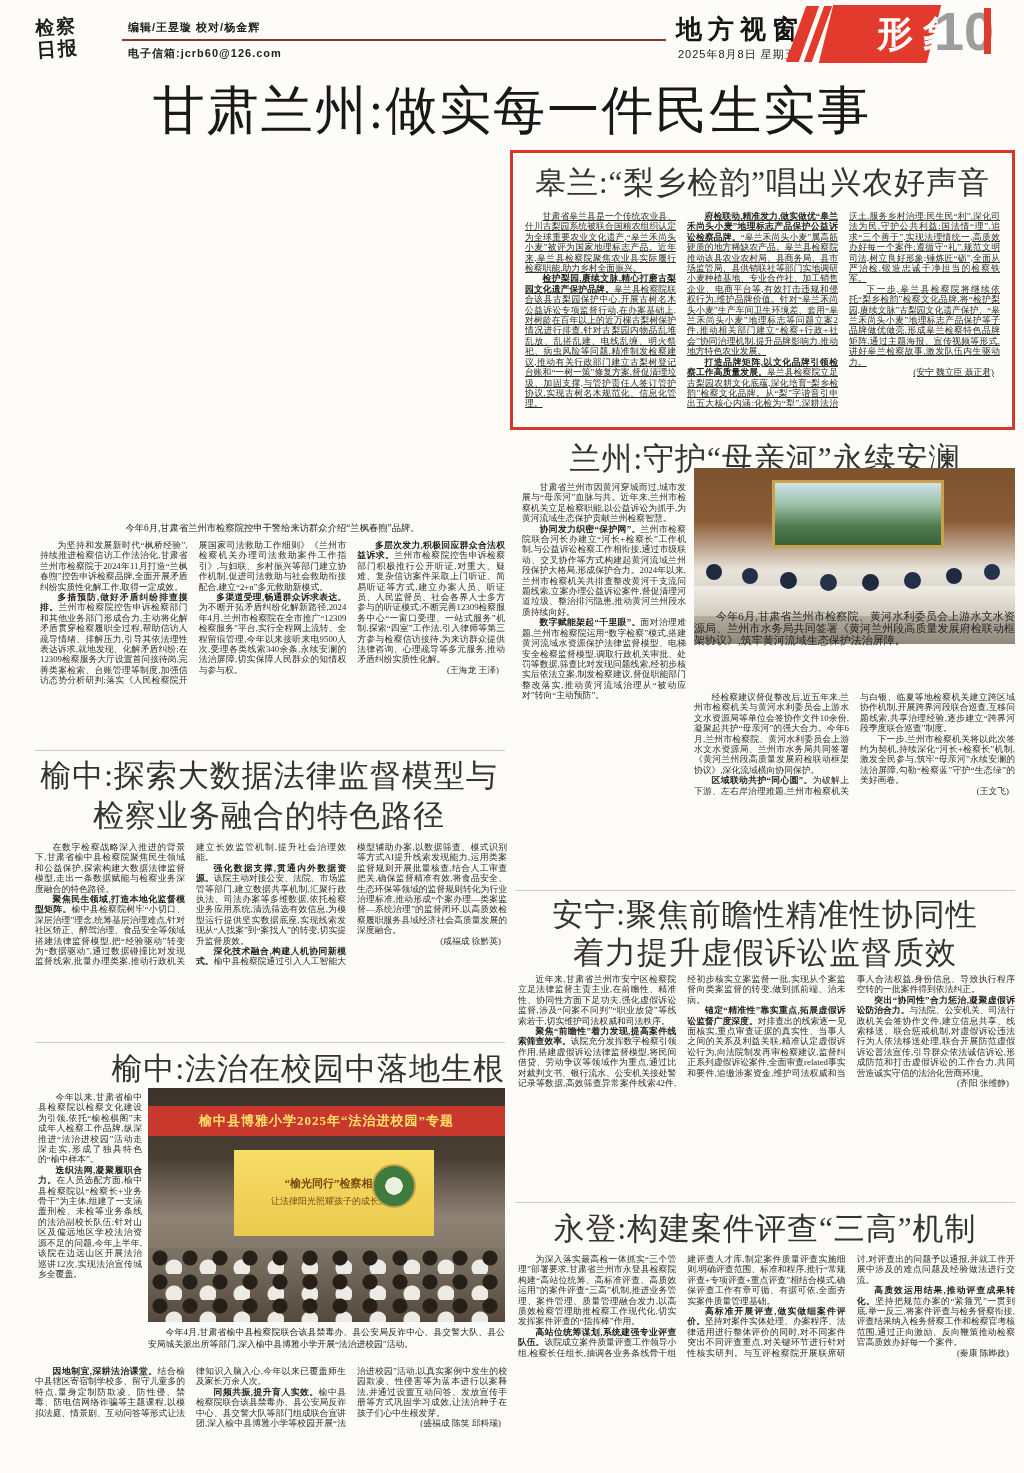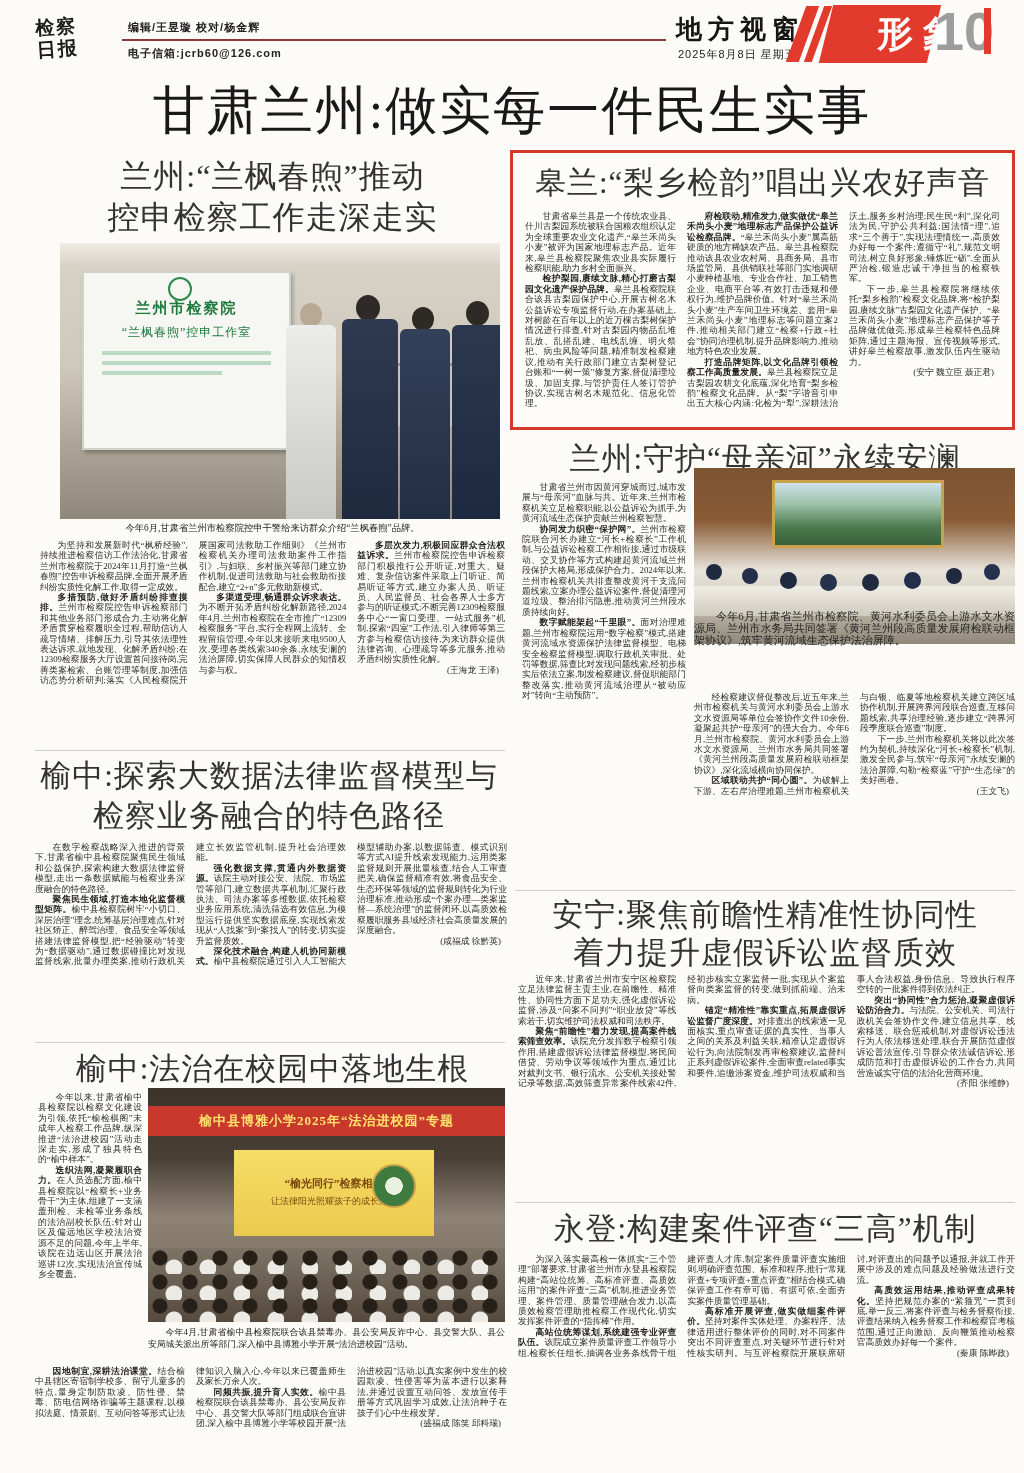--- a/index.html
+++ b/index.html
@@ -81,62 +81,37 @@
   <div class="abs date-line">2025年8月8日 星期五</div>
   <div class="abs slash" style="left:796px;"></div>
   <div class="abs slash" style="left:814px;width:8px;"></div>
   <div class="abs xx-box"></div>
   <div class="abs xx-text">形象</div>
   <div class="abs page-num">10</div>
   <div class="abs red-bar"></div>
 
   <div class="abs main-head">甘肃兰州:做实每一件民生实事</div>
 
-  <div class="abs art-head" style="left:40px;top:156px;width:465px;font-size:32px;line-height:41px;">
-    <div>兰州:“兰枫春煦”推动</div>
-    <div>控申检察工作走深走实</div>
-  </div>
-
-  <div class="abs photo ph1" style="left:60px;top:243px;width:440px;height:276px;">
-    <div style="position:absolute;left:0;top:0;width:100%;height:22px;background:linear-gradient(#efece4,#d9d4c9);"></div>
-    <div class="board">
-      <div class="ring"></div>
-      <div class="b1">兰州市检察院</div>
-      <div class="b2">“兰枫春煦”控申工作室</div>
-      <div style="margin:10px 18px 0;height:4px;background:#bcd9c2;"></div>
-      <div style="margin:6px 18px 0;height:4px;background:#bcd9c2;"></div>
-      <div style="margin:6px 18px 0;height:4px;background:#bcd9c2;width:120px;"></div>
-    </div>
-    <div class="counter"></div>
-
-    <div class="head-dot" style="left:240px;top:60px;width:22px;height:24px;background:#b9a894;"></div>
-    <div class="fig" style="left:226px;top:82px;width:50px;height:194px;background:linear-gradient(#ececea,#c9c9c5);"></div>
-    <div class="head-dot" style="left:296px;top:52px;width:24px;height:26px;"></div>
-    <div class="fig" style="left:282px;top:76px;width:56px;height:200px;background:linear-gradient(#2f3a52,#1f2a3f);"></div>
-    <div class="head-dot" style="left:352px;top:64px;width:22px;height:24px;"></div>
-    <div class="fig" style="left:340px;top:86px;width:50px;height:190px;background:linear-gradient(#33405a,#222e44);"></div>
-    <div class="head-dot" style="left:406px;top:58px;width:23px;height:25px;"></div>
-    <div class="fig" style="left:392px;top:82px;width:54px;height:194px;background:linear-gradient(#2c3850,#1d2940);"></div>
-  </div>
+
 
   <div class="abs caption" style="left:40px;top:522px;width:465px;text-align:center;">今年6月,甘肃省兰州市检察院控申干警给来访群众介绍“兰枫春煦”品牌。</div>
 
   <div class="abs bt cols3" style="left:40px;top:540px;width:465px;height:206px;">
     <p><span>为坚持和发展新时代“枫桥经验”,持续推进检察信访工作法治化,甘肃省兰州市检察院于2024年11月打造“兰枫春煦”控告申诉检察品牌,全面开展矛盾纠纷实质性化解工作,取得一定成效。</span></p>
     <p><b>多措预防,做好矛盾纠纷排查摸排。</b><span>兰州市检察院控告申诉检察部门和其他业务部门形成合力,主动将化解矛盾贯穿检察履职全过程,帮助信访人疏导情绪、排解压力,引导其依法理性表达诉求,就地发现、化解矛盾纠纷;在12309检察服务大厅设置首问接待岗,完善类案检索、台账管理等制度,加强信访态势分析研判;落实《人民检察院开展国家司法救助工作细则》《兰州市检察机关办理司法救助案件工作指引》,与妇联、乡村振兴等部门建立协作机制,促进司法救助与社会救助衔接配合,建立“2+n”多元救助新模式。</span></p>
     <p><b>多渠道受理,畅通群众诉求表达。</b><span>为不断开拓矛盾纠纷化解新路径,2024年4月,兰州市检察院在全市推广“12309检察服务”平台,实行全程网上流转、全程留痕管理,今年以来接听来电9500人次,受理各类线索340余条,永续安澜的法治屏障,切实保障人民群众的知情权与参与权。</span></p>
     <p><b>多层次发力,积极回应群众合法权益诉求。</b><span>兰州市检察院控告申诉检察部门积极推行公开听证,对重大、疑难、复杂信访案件采取上门听证、简易听证等方式,建立办案人员、听证员、人民监督员、社会各界人士多方参与的听证模式;不断完善12309检察服务中心“一窗口受理、一站式服务”机制,探索“四室”工作法,引入律师等第三方参与检察信访接待,为来访群众提供法律咨询、心理疏导等多元服务,推动矛盾纠纷实质性化解。</span></p>
     <p class="byline">(王海龙 王泽)</p>
   </div>
 
   <div class="abs divider" style="left:35px;top:750px;width:470px;"></div>
 
   <div class="abs red-box">
     <div class="art-head" style="margin-top:9px;font-size:31px;">皋兰:“梨乡检韵”唱出兴农好声音</div>
-    <div class="bt cols3" style="position:absolute;left:12px;right:12px;top:58px;bottom:8px;">
+    <div class="bt cols3" style="position:absolute;left:12px;right:12px;top:58px;bottom:8px;text-decoration:underline;">
       <p><span>甘肃省皋兰县是一个传统农业县、什川古梨园系统被联合国粮农组织认定为全球重要农业文化遗产,“皋兰禾尚头小麦”被评为国家地理标志产品。近年来,皋兰县检察院聚焦农业县实际履行检察职能,助力乡村全面振兴。</span></p>
       <p><b>检护梨园,赓续文脉,精心打磨古梨园文化遗产保护品牌。</b><span>皋兰县检察院联合该县古梨园保护中心,开展古树名木公益诉讼专项监督行动,在办案基础上,对树龄在百年以上的近万棵古梨树保护情况进行排查,针对古梨园内物品乱堆乱放、乱搭乱建、电线乱缠、明火祭祀、病虫风险等问题,精准制发检察建议,推动有关行政部门建立古梨树登记台账和“一树一策”修复方案,督促清理垃圾、加固支撑,与管护责任人签订管护协议,实现古树名木规范化、信息化管理。</span></p>
       <p><b>府检联动,精准发力,做实做优“皋兰禾尚头小麦”地理标志产品保护公益诉讼检察品牌。</b><span>“皋兰禾尚头小麦”属高筋硬质的地方稀缺农产品。皋兰县检察院推动该县农业农村局、县商务局、县市场监管局、县供销联社等部门实地调研小麦种植基地、专业合作社、加工销售企业、电商平台等,有效打击违规和侵权行为,维护品牌价值。针对“皋兰禾尚头小麦”生产车间卫生环境差、套用“皋兰禾尚头小麦”地理标志等问题立案2件,推动相关部门建立“检察+行政+社会”协同治理机制,提升品牌影响力,推动地方特色农业发展。</span></p>
       <p><b>打造品牌矩阵,以文化品牌引领检察工作高质量发展。</b><span>皋兰县检察院立足古梨园农耕文化底蕴,深化培育“梨乡检韵”检察文化品牌。从“梨”字谐音引申出五大核心内涵:化检为“犁”,深耕法治沃土,服务乡村治理;民生民“利”,深化司法为民,守护公共利益;国法情“理”,追求“三个善于”,实现法理情统一,高质效办好每一个案件;遵循守“礼”,规范文明司法,树立良好形象;锤炼匠“砺”,全面从严治检,锻造忠诚干净担当的检察铁军。</span></p>
       <p><span>下一步,皋兰县检察院将继续依托“梨乡检韵”检察文化品牌,将“检护梨园,赓续文脉”古梨园文化遗产保护、“皋兰禾尚头小麦”地理标志产品保护等子品牌做优做亮,形成皋兰检察特色品牌矩阵,通过主题海报、宣传视频等形式,讲好皋兰检察故事,激发队伍内生驱动力。</span></p>
       <p class="byline">(安宁 魏立臣 聂正君)</p>
     </div>
   </div>
 
   <div class="abs art-head" style="left:515px;top:438px;width:500px;font-size:31px;">兰州:守护“母亲河”永续安澜</div>
@@ -193,21 +168,21 @@
   <div class="abs bt cols3" style="left:518px;top:974px;width:497px;height:222px;">
     <p><span>近年来,甘肃省兰州市安宁区检察院立足法律监督主责主业,在前瞻性、精准性、协同性方面下足功夫,强化虚假诉讼监督,涉及“问案不问判”“职业放贷”等线索若干,切实维护司法权威和司法秩序。</span></p>
     <p><b>聚焦“前瞻性”着力发现,提高案件线索筛查效率。</b><span>该院充分发挥数字检察引领作用,搭建虚假诉讼法律监督模型,将民间借贷、劳动争议等领域作为重点,通过比对裁判文书、银行流水、公安机关接处警记录等数据,高效筛查异常案件线索42件,经初步核实立案监督一批,实现从个案监督向类案监督的转变,做到抓前端、治未病。</span></p>
     <p><b>锚定“精准性”靠实重点,拓展虚假诉讼监督广度深度。</b><span>对排查出的线索逐一见面核实,重点审查证据的真实性、当事人之间的关系及利益关联,精准认定虚假诉讼行为,向法院制发再审检察建议,监督纠正系列虚假诉讼案件,全面审查related事实和要件,追缴涉案资金,维护司法权威和当事人合法权益,身份信息、导致执行程序空转的一批案件得到依法纠正。</span></p>
     <p><b>突出“协同性”合力惩治,凝聚虚假诉讼防治合力。</b><span>与法院、公安机关、司法行政机关会签协作文件,建立信息共享、线索移送、联合惩戒机制,对虚假诉讼违法行为人依法移送处理,联合开展防范虚假诉讼普法宣传,引导群众依法诚信诉讼,形成防范和打击虚假诉讼的工作合力,共同营造诚实守信的法治化营商环境。</span></p>
     <p class="byline">(齐阳 张维静)</p>
   </div>
 
   <div class="abs divider" style="left:515px;top:1202px;width:500px;"></div>
 
-  <div class="abs art-head" style="left:40px;top:1048px;width:465px;font-size:31px;">榆中:法治在校园中落地生根</div>
+  <div class="abs art-head" style="left:40px;top:1048px;width:465px;font-size:31px;text-align:right;">榆中:法治在校园中落地生根</div>
 
   <div class="abs bt" style="left:38px;top:1092px;width:104px;height:268px;">
     <p><span>今年以来,甘肃省榆中县检察院以检察文化建设为引领,依托“榆检棋阁”未成年人检察工作品牌,纵深推进“法治进校园”活动走深走实,形成了独具特色的“榆中样本”。</span></p>
     <p><b>迭织法网,凝聚履职合力。</b><span>在人员选配方面,榆中县检察院以“检察长+业务骨干”为主体,组建了一支涵盖刑检、未检等业务条线的法治副校长队伍;针对山区及偏远地区学校法治资源不足的问题,今年上半年,该院在边远山区开展法治巡讲12次,实现法治宣传城乡全覆盖。</span></p>
   </div>
 
   <div class="abs photo ph3" style="left:148px;top:1088px;width:357px;height:234px;">
     <div class="banner">榆中县博雅小学2025年“法治进校园”专题</div>
     <div class="screen">
       <div class="emblem"></div>

